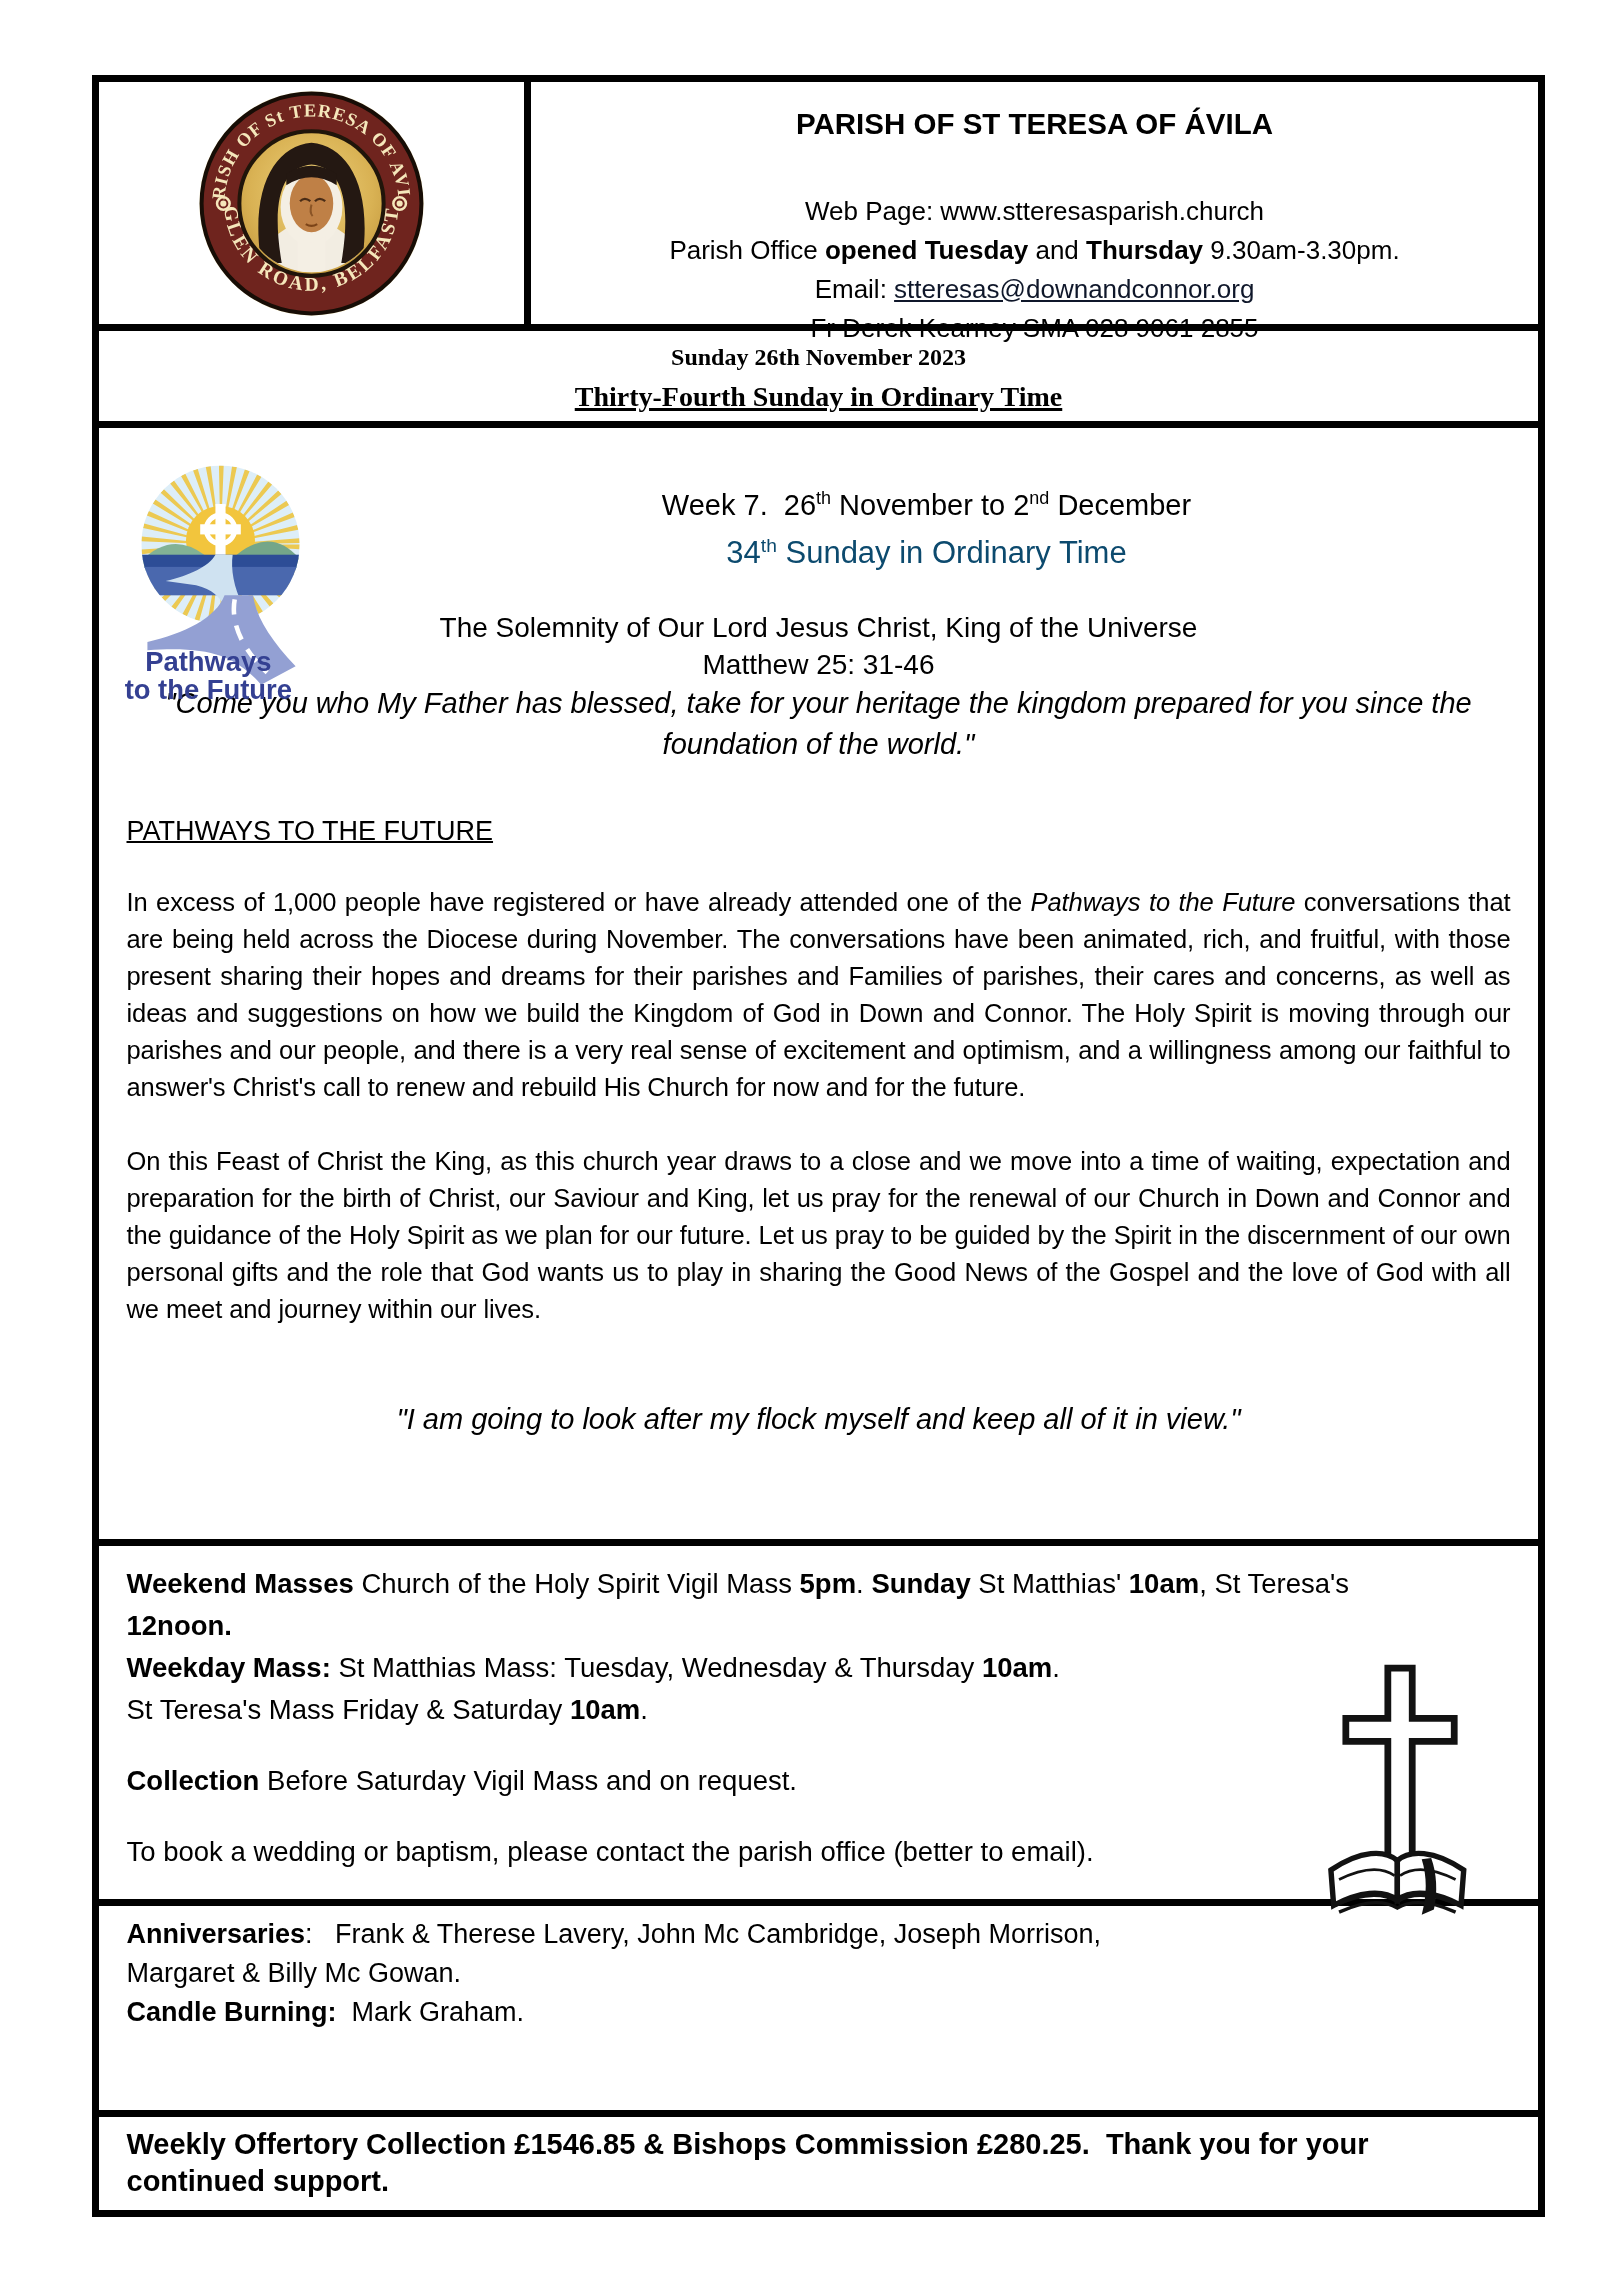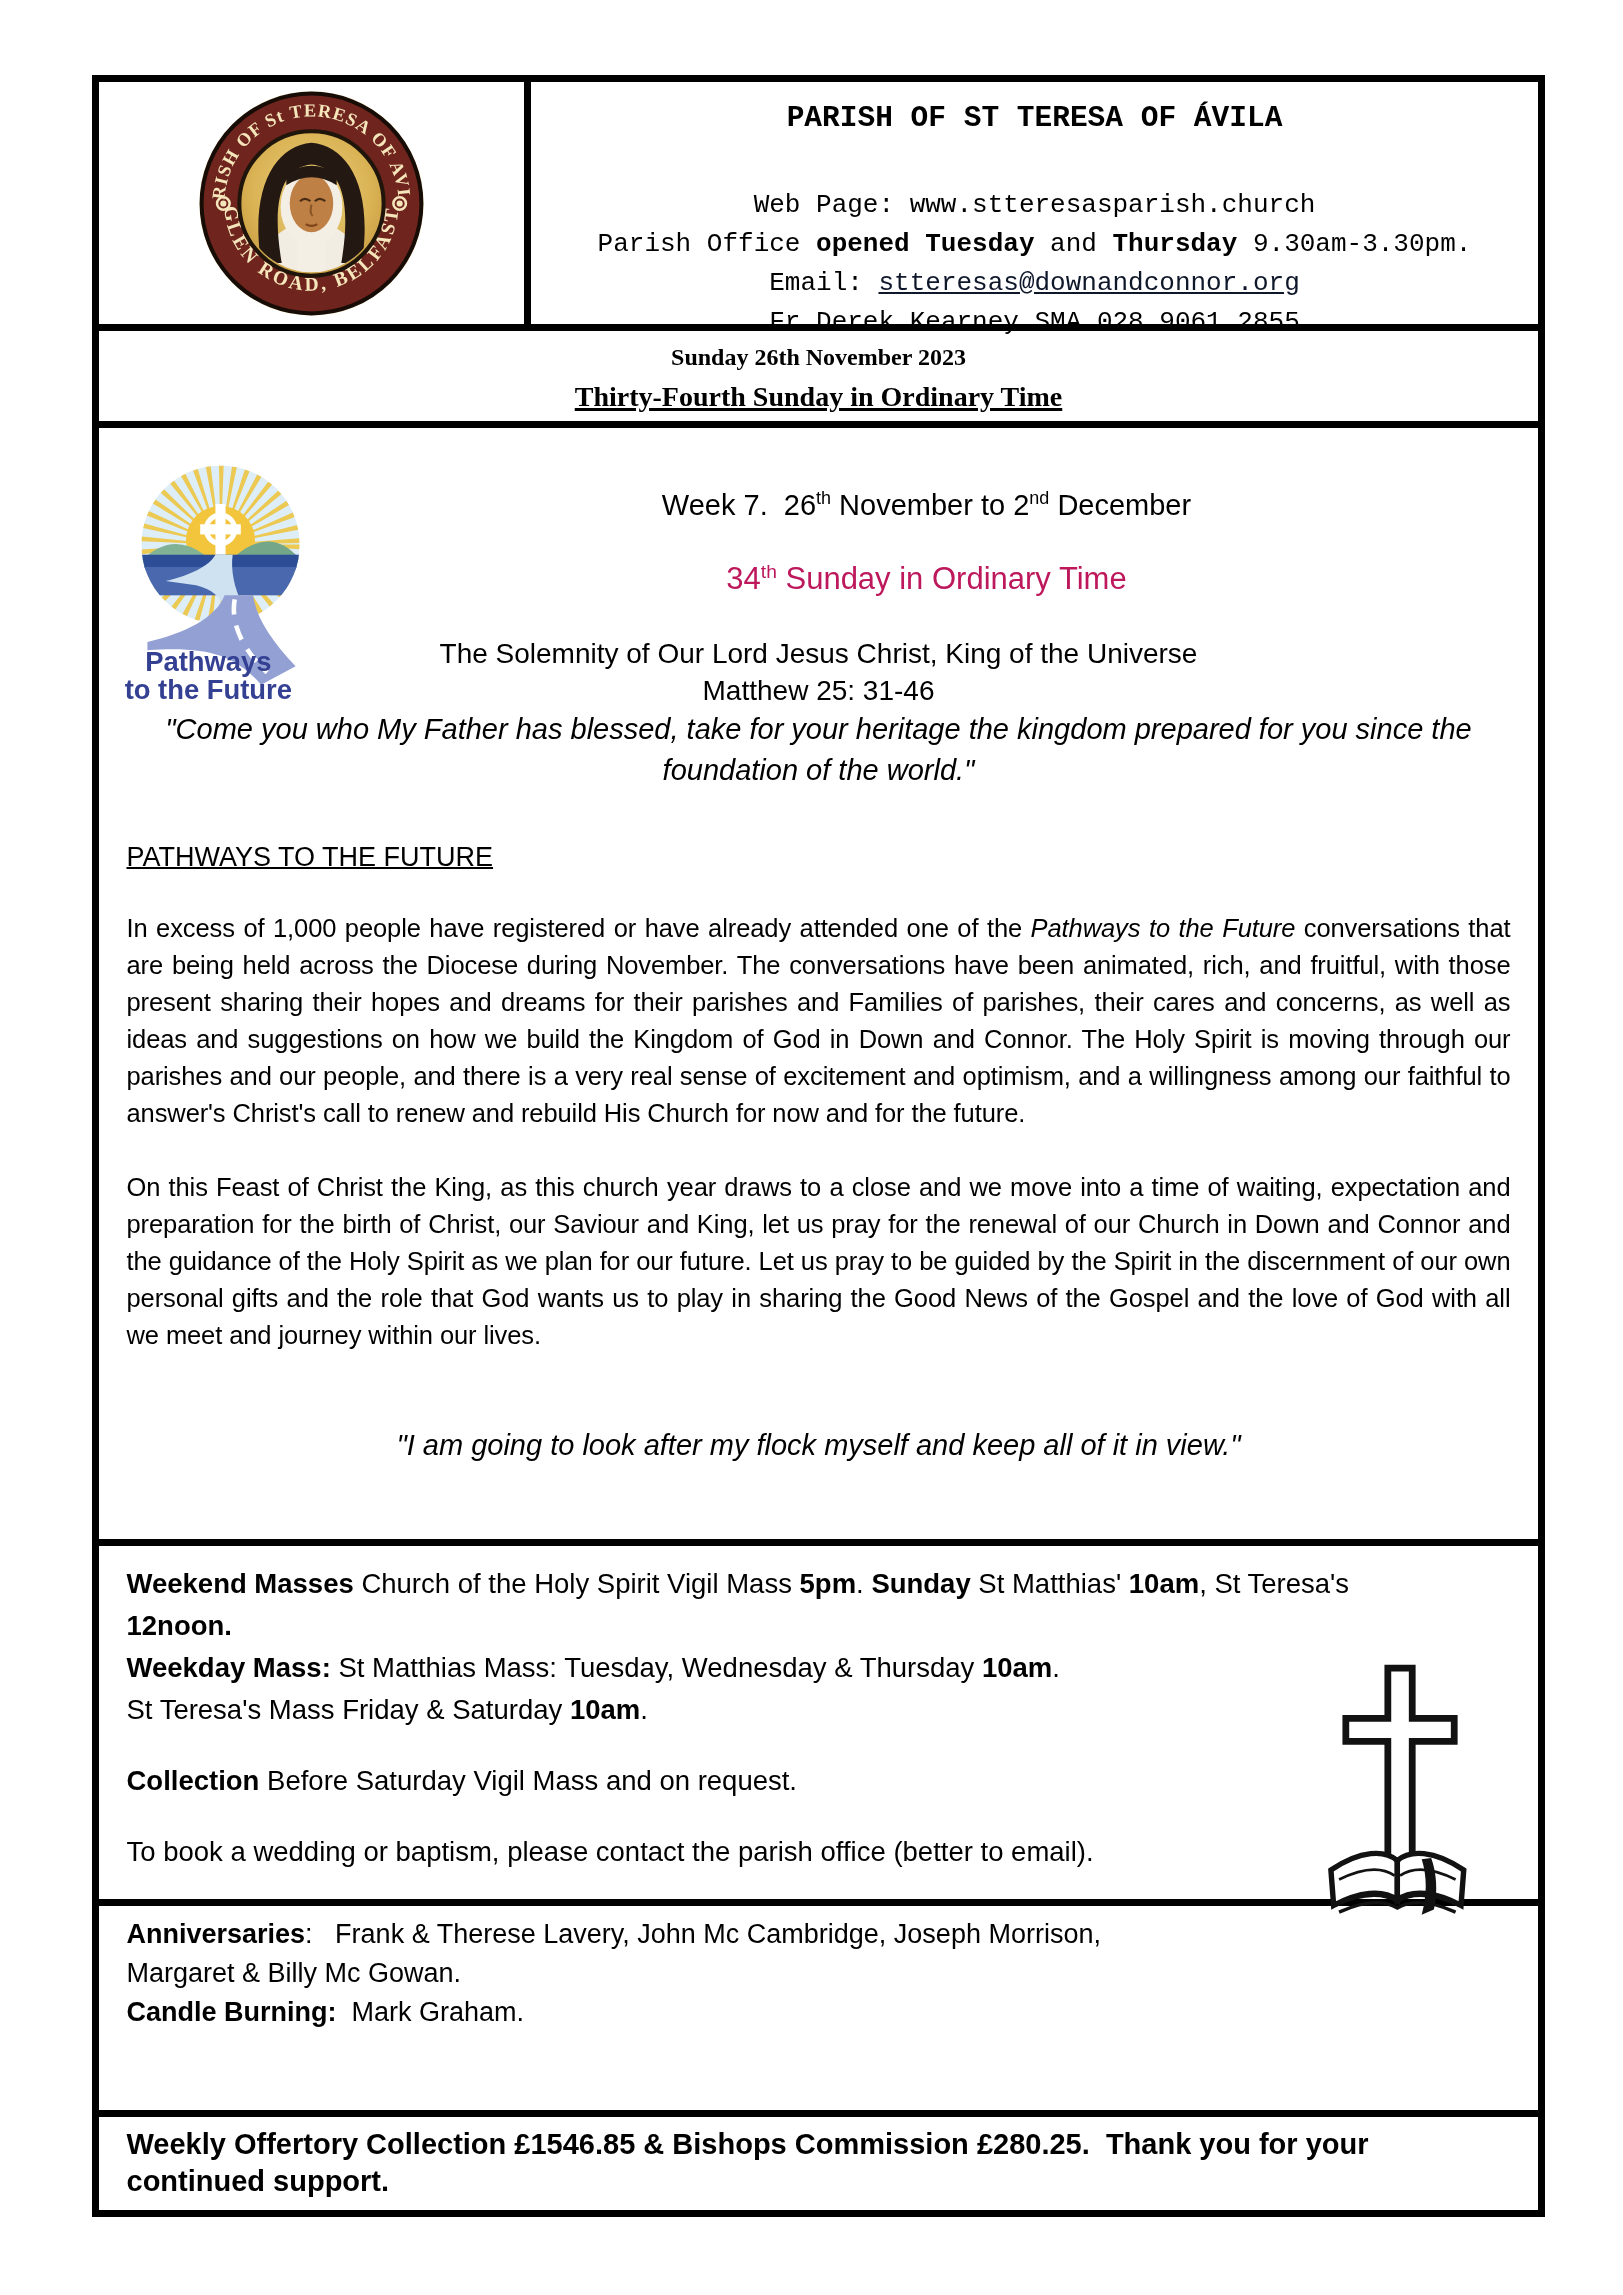--- a/index.html
+++ b/index.html
@@ -5,37 +5,37 @@
   html,body{margin:0;padding:0;background:#ffffff;}
   .page{position:relative;width:1623px;height:2295px;background:#fff;overflow:hidden;
         font-family:"Liberation Sans",sans-serif;color:#000;}
   .box{box-sizing:border-box;margin-left:92px;width:1453px;border:7.9px solid #000;background:#fff;}
   .box + .box{margin-top:-7.9px;}
   .first{margin-top:75px;}
 
   
   .hdr{display:flex;height:257px;}
   .hdr-left{width:425px;border-right:7.9px solid #000;display:flex;align-items:center;justify-content:center;}
-  .hdr-right{flex:1;text-align:center;padding-top:12px;font-family:Liberation Mono, monospace;}
+  .hdr-right{flex:1;text-align:center;padding-top:18px;font-family:Liberation Sans, sans-serif;}
   .hdr-title{font-size:29.5px;font-weight:700;margin:6.5px 0 51px 0;}
   .hdr-line{font-size:26px;line-height:39px;margin:0;}
   .lnk{color:#0f172a;text-decoration:underline;}
 
   
   .banner{height:105px;text-align:center;font-family:"Liberation Serif",serif;padding-top:6.5px;}
   .banner-l1{font-size:24px;font-weight:700;line-height:38px;margin:0;}
   .banner-l2{font-size:28px;font-weight:700;line-height:41px;margin:0;text-decoration:underline;text-decoration-thickness:2.6px;}
 
   
   .main{height:1126px;position:relative;padding:0 27.5px;}
   .pathways-logo{position:absolute;left:19.6px;top:18.3px;}
   .center-line{text-align:center;margin:0;}
   .indent-logo{margin-left:216px;}
   .week-line{font-size:29px;padding-top:60px;line-height:34px;}
-  .green-line{font-size:31px;color:#be185d;margin-top:39px;line-height:35px;}
+  .green-line{font-size:31px;color:#0c4a6e;margin-top:13px;line-height:35px;}
   .solemnity{font-size:28px;margin-top:39px;line-height:37px;}
   .matthew{font-size:28px;line-height:37px;}
   .quote{font-size:29px;font-style:italic;line-height:41px;}
   .heading{font-size:27px;margin-top:51px;text-decoration:underline;text-decoration-thickness:2px;}
   .para{font-size:25.5px;line-height:37px;text-align:justify;letter-spacing:-0.1px;margin-top:37px;}
   .quote2{margin-top:71px;}
   sup{font-size:62%;line-height:0;}
   .b{font-weight:700;}
   .i{font-style:italic;}
 

